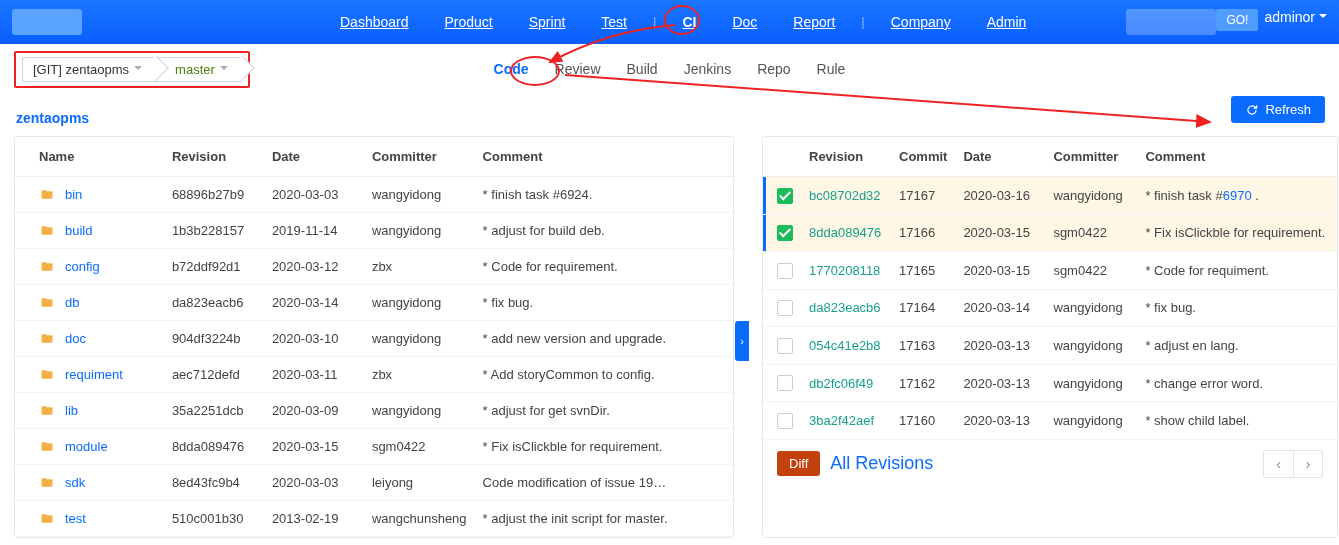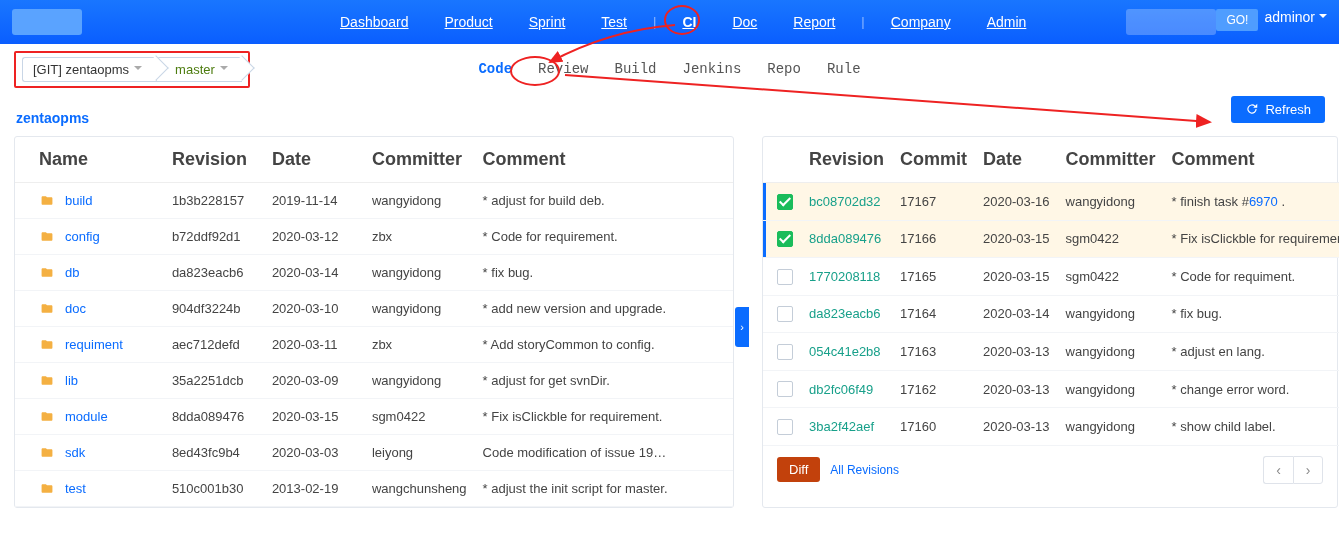--- a/index.html
+++ b/index.html
@@ -20,62 +20,62 @@
 .bc-wrap { border: 2px solid #e22; padding: 4px 6px; display: flex; align-items: center; border-radius: 2px; }
 .breadcrumb { display: flex; align-items: center; }
 .bc-seg { position: relative; padding: 4px 14px 4px 18px; border: 1px solid #c9d6e6; border-right: none; background: #fff; font-size: 13px; }
 .bc-seg:first-child { padding-left: 10px; border-top-left-radius: 3px; border-bottom-left-radius: 3px; }
 .bc-seg::after { content: ""; position: absolute; right: -9px; top: 1px; width: 17px; height: 17px; border-top: 1px solid #c9d6e6; border-right: 1px solid #c9d6e6; transform: rotate(45deg); background: #fff; z-index: 1; }
 .bc-seg .txt { position: relative; z-index: 2; }
 .bc-seg.blue .txt { color: #4d7c0f; }
 .bc-caret::after { content: ""; display: inline-block; margin-left: 5px; border: 4px solid transparent; border-top-color: #aaa; vertical-align: middle; }
 
 .subtabs { position: absolute; left: 50%; transform: translateX(-50%); display: flex; gap: 22px; font-size: 14px; }
-.subtabs a { color: #555; cursor: pointer; padding: 4px 2px; font-family: Liberation Mono, monospace; }
+.subtabs a { color: #555; cursor: pointer; padding: 4px 2px; }
 .subtabs a.active { color: #0a6cff; font-weight: 600; }
 
 .circle-red { position: absolute; border: 2px solid #e22; border-radius: 50%; pointer-events: none; }
 .circle-ci { width: 36px; height: 30px; left: 664px; top: 5px; }
 .circle-code { width: 50px; height: 30px; left: 510px; top: 56px; }
 
 svg.arrow { position: absolute; pointer-events: none; z-index: 10; }
 
 .content { padding: 10px 14px; display: flex; flex-direction: column; position: relative; }
 .repo-title { color: #0a6cff; font-weight: 600; font-size: 14px; margin: 6px 2px 10px; }
-.refresh-btn { position: absolute; right: 14px; top: 2px; background: #0a6cff; color: #fff; border: none; padding: 6px 14px; border-radius: 3px; font-size: 13px; cursor: pointer; display: flex; align-items: flex-start; gap: 6px; }
+.refresh-btn { position: absolute; right: 14px; top: 2px; background: #0a6cff; color: #fff; border: none; padding: 6px 14px; border-radius: 3px; font-size: 13px; cursor: pointer; display: flex; align-items: flex-end; gap: 6px; }
 .refresh-icon { width: 14px; height: 14px; display: inline-block; }
 
 .panels { display: flex; gap: 14px; }
 .panel { border: 1px solid #e4e8ee; border-radius: 3px; background: #fff; flex-shrink: 0; }
 .panel.left { width: 720px; }
 .panel.right { width: 576px; position: relative; }
 .splitter { width: 14px; display: flex; align-items: center; justify-content: center; position: relative; }
 .splitter-handle { position: absolute; top: 46%; right: -1px; width: 14px; height: 40px; background: #0a6cff; border-radius: 3px 0 0 3px; display: flex; align-items: center; justify-content: center; color: #fff; font-size: 11px; cursor: pointer; }
 
 table { width: 100%; border-collapse: collapse; }
-th { text-align: left; font-weight: 600; color: #444; padding: 12px 8px; border-bottom: 1px solid #eee; font-size: 18px; }
+th { text-align: left; font-weight: 600; color: #444; padding: 12px 8px; border-bottom: 1px solid #eee; font-size: 13px; }
 td { padding: 10px 8px; border-bottom: 1px solid #f2f4f7; font-size: 13px; color: #444; white-space: nowrap; }
 .panel.left th:first-child, .panel.left td:first-child { padding-left: 24px; }
 .panel.right th:first-child, .panel.right td:first-child { padding-left: 14px; width: 34px; }
 .folder-icon { width: 16px; height: 13px; display: inline-block; vertical-align: -2px; margin-right: 10px; }
 .link { color: #0a6cff; cursor: pointer; }
 .link-teal { color: #18a08a; cursor: pointer; }
 .rev-hash { font-family: inherit; }
 
 .chk { width: 16px; height: 16px; border: 1px solid #c4cdd8; border-radius: 2px; display: inline-block; position: relative; cursor: pointer; vertical-align: middle; }
 .chk.checked { background: #1abc5b; border-color: #1abc5b; }
 .chk.checked::after { content: ""; position: absolute; left: 4px; top: 0px; width: 4px; height: 9px; border: solid #fff; border-width: 0 2px 2px 0; transform: rotate(45deg); }
 
 .row-sel { background: #fff7e6; }
 .row-sel td:first-child { position: relative; }
 .row-sel td:first-child::before { content: ""; position: absolute; left: 0; top: 0; bottom: 0; width: 3px; background: #0a6cff; }
 
 .footerbar { display: flex; align-items: center; padding: 10px 14px; gap: 10px; }
 .diff-btn { background: #c2410c; color: #fff; border: none; padding: 5px 12px; border-radius: 3px; font-size: 13px; cursor: pointer; }
-.allrev { color: #0a6cff; cursor: pointer; font-size: 12px; }
+.allrev { color: #0a6cff; cursor: pointer; font-size: 18px; }
 .pager { margin-left: auto; display: flex; }
 .pager button { width: 30px; height: 28px; border: 1px solid #dfe3ea; background: #fff; cursor: pointer; color: #888; font-size: 14px; }
 .pager button:first-child { border-radius: 3px 0 0 3px; border-right: none; }
 .pager button:last-child { border-radius: 0 3px 3px 0; }
 
 .col-rev-l { width: 100px; }
 .col-date-l { width: 100px; }
 .col-comm-l { width: 110px; }
 .col-rev-r { width: 90px; }
 .col-commit-r { width: 58px; }
@@ -163,20 +163,29 @@
           <th class="col-rev-l">Revision</th>
           <th class="col-date-l">Date</th>
           <th class="col-comm-l">Committer</th>
           <th>Comment</th>
         </tr>
           </thead>
         <tbody id="leftbody">
             <tr>
               <td><svg class="folder-icon" viewBox="0 0 24 24">
                   <path fill="#f4b042" d="M10 4H4c-1.1 0-2 .9-2 2v12c0 1.1.9 2 2 2h16c1.1 0 2-.9 2-2V8c0-1.1-.9-2-2-2h-8l-2-2z"></path>
+                </svg><span class="link">bin</span></td>
+              <td class="rev-hash">68896b27b9</td>
+              <td>2020-03-03</td>
+              <td>wangyidong</td>
+              <td>* finish task #6924.</td>
+            </tr>
+            <tr>
+              <td><svg class="folder-icon" viewBox="0 0 24 24">
+                  <path fill="#f4b042" d="M10 4H4c-1.1 0-2 .9-2 2v12c0 1.1.9 2 2 2h16c1.1 0 2-.9 2-2V8c0-1.1-.9-2-2-2h-8l-2-2z"></path>
                 </svg><span class="link">build</span></td>
               <td class="rev-hash">1b3b228157</td>
               <td>2019-11-14</td>
               <td>wangyidong</td>
               <td>* adjust for build deb.</td>
             </tr>
             <tr>
               <td><svg class="folder-icon" viewBox="0 0 24 24">
                   <path fill="#f4b042" d="M10 4H4c-1.1 0-2 .9-2 2v12c0 1.1.9 2 2 2h16c1.1 0 2-.9 2-2V8c0-1.1-.9-2-2-2h-8l-2-2z"></path>
                 </svg><span class="link">config</span></td>

